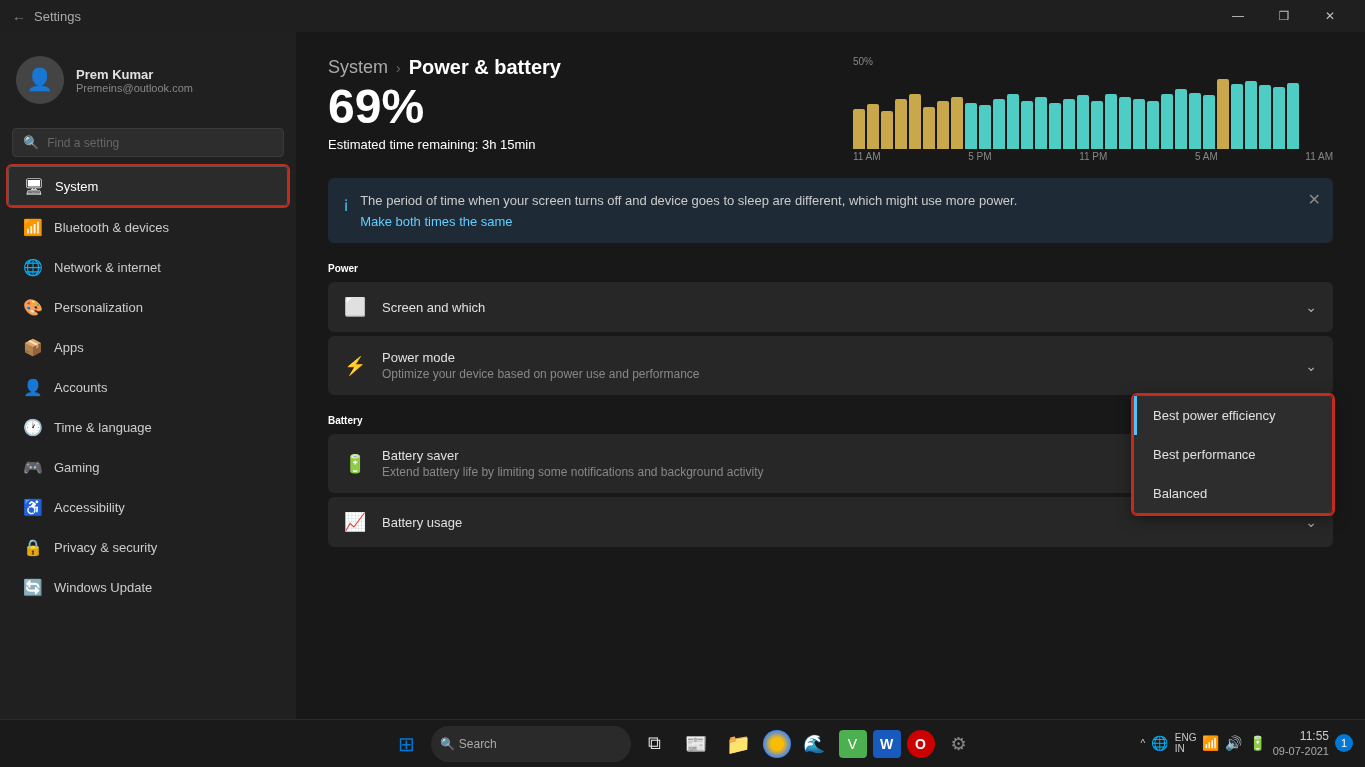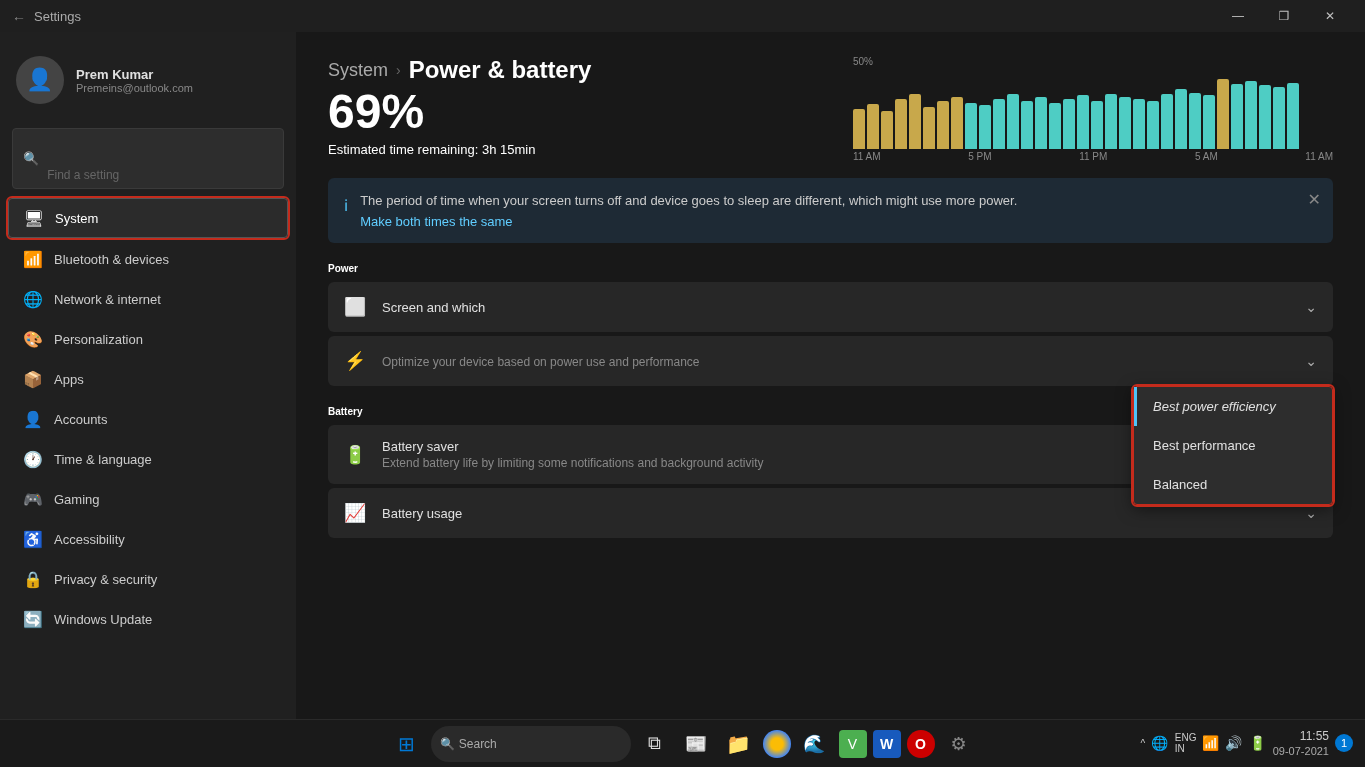--- a/index.html
+++ b/index.html
@@ -91,21 +91,20 @@
       gap: 8px;
       border: 1px solid #3a3a3a;
     }
     .search-box input {
       background: transparent;
       border: none;
       outline: none;
       color: #ccc;
       font-size: 12px;
       flex: 1;
-      margin-top: 33px;
     }
     .search-box input::placeholder { color: #666; }
 
     .nav-item {
       display: flex;
       align-items: center;
       gap: 12px;
       padding: 10px 16px;
       cursor: pointer;
       border-radius: 4px;
@@ -133,21 +132,21 @@
     }
 
     .breadcrumb {
       display: flex;
       align-items: center;
       gap: 8px;
       font-size: 14px;
       color: #888;
       margin-bottom: 4px;
     }
-    .breadcrumb .current { color: #fff; font-weight: 600; font-size: 24px; }
+    .breadcrumb .current { color: #fff; font-weight: 600; font-size: 20px; }
     .breadcrumb .parent { font-size: 18px; color: #aaa; }
     .breadcrumb .sep { font-size: 14px; color: #666; }
 
     .battery-header {
       display: flex;
       align-items: flex-start;
       justify-content: space-between;
       margin-bottom: 16px;
     }
     .battery-percent {
@@ -255,21 +254,21 @@
       z-index: 100;
       box-shadow: 0 4px 16px rgba(0,0,0,0.5);
     }
     .dropdown-option {
       padding: 12px 16px;
       font-size: 13px;
       color: #e0e0e0;
       cursor: pointer;
       border-left: 3px solid transparent;
     }
-    .dropdown-option.best-power { border-left: 3px solid #4fc3f7; font-style: italic; }
+    .dropdown-option.best-power { border-left: 3px solid #4fc3f7; }
 
     
     .taskbar {
       height: 48px;
       background: #1a1a1a;
       display: flex;
       align-items: center;
       justify-content: space-between;
       padding: 0 12px;
       border-top: 1px solid #2a2a2a;
@@ -455,20 +454,21 @@
         <div class="setting-action">
           <span style="font-size:14px; color:#aaa;">⌄</span>
         </div>
       </div>
     </div>
 
     <div class="setting-card" style="position: relative;">
       <div class="setting-row">
         <span class="setting-icon">⚡</span>
         <div class="setting-label">
+          <div class="setting-label-title">Power mode</div>
           <div class="setting-label-sub">Optimize your device based on power use and performance</div>
         </div>
         <div class="setting-action">
           <span style="font-size:14px; color:#aaa;">⌄</span>
         </div>
       </div>
 
       <div class="dropdown-popup red-outline">
         <div class="dropdown-option best-power">Best power efficiency</div>
         <div class="dropdown-option">Best performance</div>

